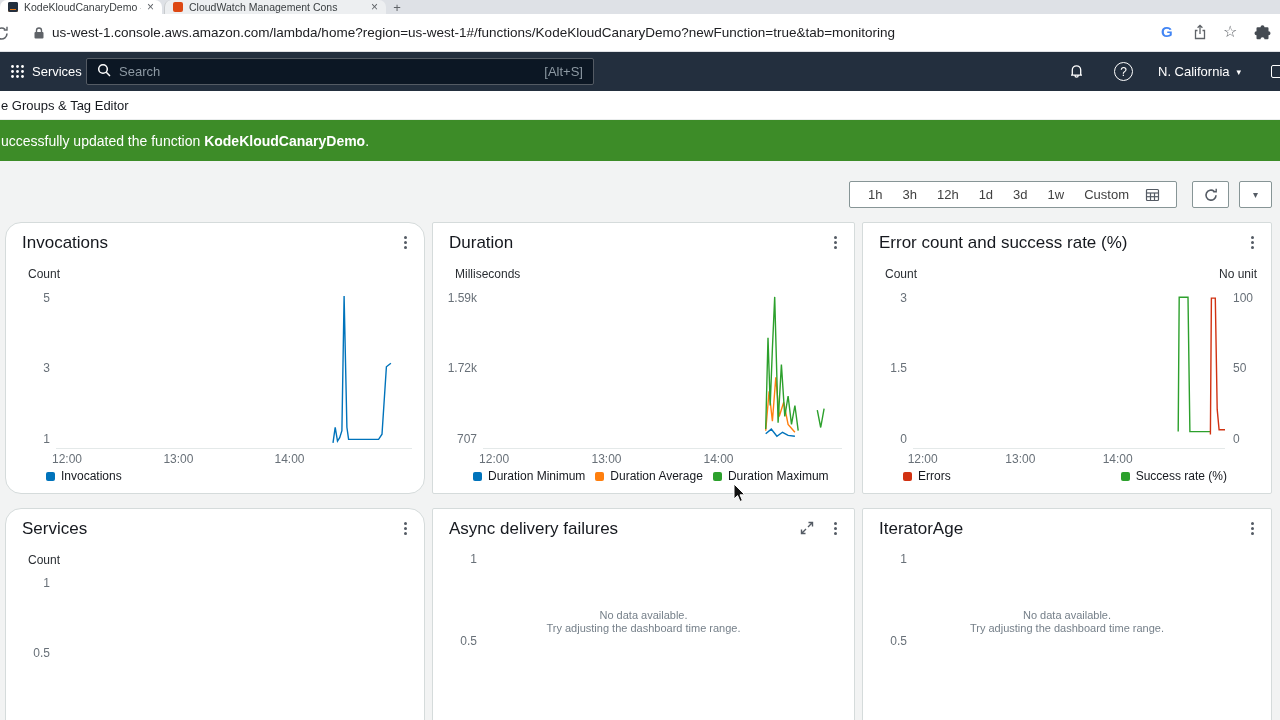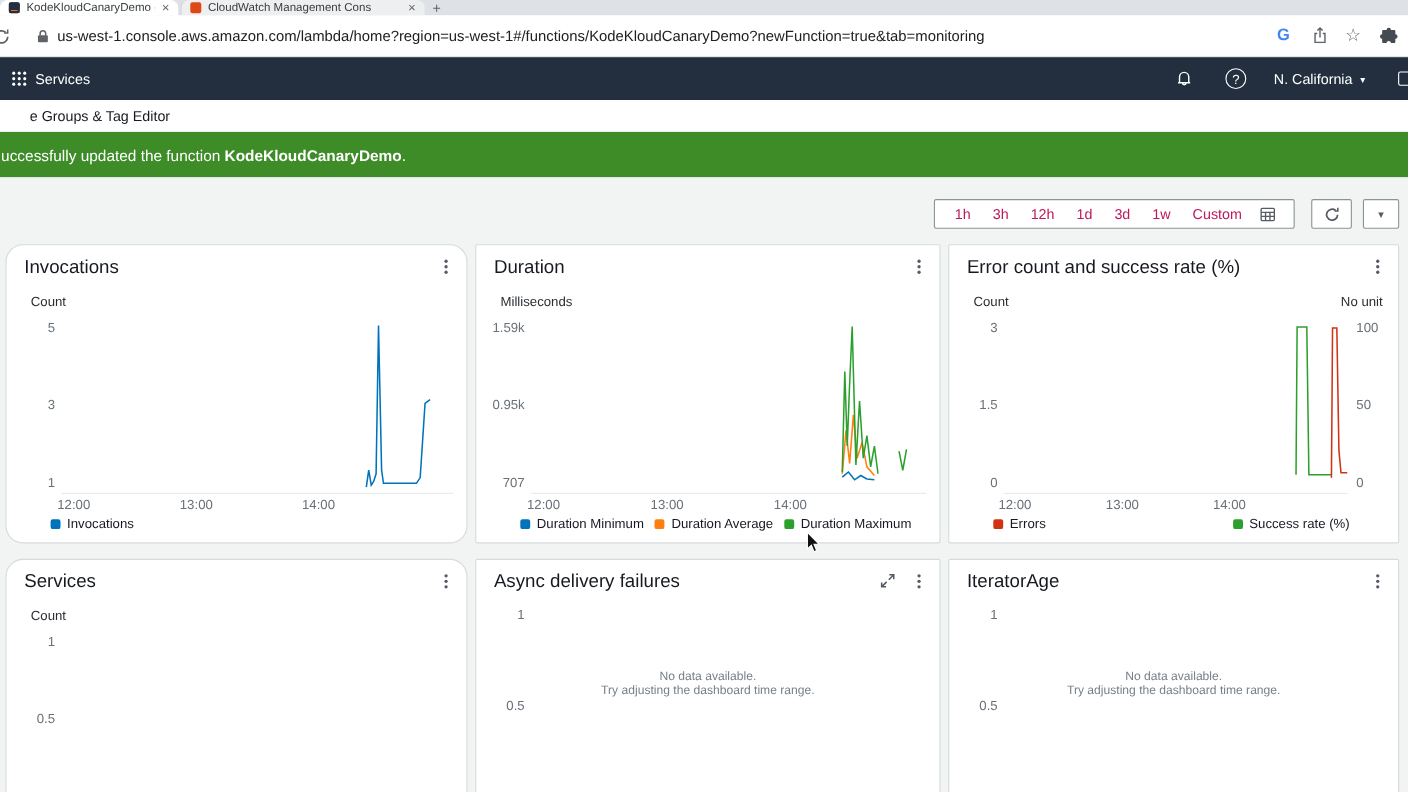--- a/index.html
+++ b/index.html
@@ -40,32 +40,32 @@
   .shortcut { color:#8d99a3; font-size:13px; }
   .bell { position:absolute; left:1068px; top:11px; }
   .help { position:absolute; left:1114px; top:10px; width:19px; height:19px; border:1.5px solid #fff; border-radius:50%;
           display:flex; align-items:center; justify-content:center; font-size:12px; }
   .region { position:absolute; left:1158px; top:12px; font-size:13px; display:flex; gap:7px; align-items:center; cursor:pointer; }
   .region .caret { font-size:9px; }
   .cuticon { position:absolute; left:1271px; top:13px; width:14px; height:13px; border:1.5px solid #fff; border-radius:2px; }
 
   
   .subnav { position:absolute; top:91px; left:0; width:100%; height:29px; background:#fff; border-bottom:1px solid #eaeded;
-            display:flex; align-items:center; font-size:13px; color:#16191f;padding-left:26px; }
+            display:flex; align-items:center; font-size:13px; color:#16191f; }
   .subnav a { color:#16191f; text-decoration:none; margin-left:1px; }
   .banner { position:absolute; top:120px; left:0; width:100%; height:41px; background:#3d8c28; color:#fff;
             display:flex; align-items:center; font-size:14px; }
   .banner .msg { margin-left:1px; }
   .banner b { font-weight:bold; }
 
   
   .timebar { position:absolute; top:181px; left:0; width:100%; height:27px; }
   .range-group { position:absolute; right:103px; height:27px; display:flex; align-items:center; background:#fff;
                  border:1px solid #879596; border-radius:2px; padding:0 8px; }
-  .range-btn { padding:0 10px; font-size:13px; color:#be185d; cursor:pointer; line-height:25px; }
+  .range-btn { padding:0 10px; font-size:13px; color:#404040; cursor:pointer; line-height:25px; }
   .cal-btn { padding:0 8px 0 6px; display:flex; align-items:center; cursor:pointer; }
   .sq-btn { position:absolute; height:27px; background:#fff; border:1px solid #879596; border-radius:2px;
             display:flex; align-items:center; justify-content:center; cursor:pointer; color:#545b64; }
   .refresh-btn { right:51px; width:37px; }
   .caret-btn { right:8px; width:33px; font-size:10px; }
 
   
   .card { position:absolute; height:272px; background:#fff; border:1px solid #d5dbdb; border-radius:2px; }
   .r1 { top:222px; } .r2 { top:508px; }
   .c1 { left:5px; width:420px;border-radius:16px; } .c2 { left:432px; width:423px; } .c3 { left:862px; width:410px; }
@@ -144,20 +144,30 @@
         <circle cx="12.5" cy="2.5" r="1.4"></circle>
         <circle cx="2.5" cy="7.5" r="1.4"></circle>
         <circle cx="7.5" cy="7.5" r="1.4"></circle>
         <circle cx="12.5" cy="7.5" r="1.4"></circle>
         <circle cx="2.5" cy="12.5" r="1.4"></circle>
         <circle cx="7.5" cy="12.5" r="1.4"></circle>
         <circle cx="12.5" cy="12.5" r="1.4"></circle>
       </svg>
   </span>
   <span class="services">Services</span>
+  <div class="searchbox">
+    <span>
+      <svg width="14" height="14">
+          <circle cx="6" cy="6" r="4.3" fill="none" stroke="#fff" stroke-width="1.5"></circle>
+          <line x1="9.3" y1="9.3" x2="13" y2="13" stroke="#fff" stroke-width="1.5"></line>
+        </svg>
+    </span>
+    <input placeholder="Search" style="">
+    <span class="shortcut">[Alt+S]</span>
+  </div>
   <span class="bell">
     <svg width="17" height="17" fill="none" stroke="#fff" stroke-width="1.3">
         <path d="M3 12.2h11M4.3 12.2V7a4.2 4.2 0 0 1 8.4 0v5.2M7 12.5a1.6 1.6 0 0 0 3.2 0"></path>
       </svg>
   </span>
   <span class="help">?</span>
   <span class="region">
     <span>N. California</span>
     <span class="caret">▾</span>
   </span>
@@ -229,21 +239,21 @@
 
 <section class="card r1 c2">
   <h2 class="ctitle">Duration</h2>
   <span class="cmenu">
       <i></i>
       <i></i>
       <i></i>
     </span>
   <span class="cunit">Milliseconds</span>
   <span class="yt" style="top:68px">1.59k</span>
-  <span class="yt" style="top:138px">0.95k</span>
+  <span class="yt" style="top:138px">1.72k</span>
   <span class="yt" style="top:209px">707</span>
   <div class="plot">
     <div class="clip"><svg width="359" height="159">
           <polyline points="282.7,144.8 288.3,140.1 293.9,147.2 299.5,143.3 305.1,146.4 311.9,147.2" fill="none" stroke="#0073bb" stroke-width="1.4"></polyline>
           <polyline points="282.7,141.7 286.1,102.3 289.4,132.2 292.8,88.2 296.2,127.5 300.7,113.3 305.1,135.4 311.9,143.3" fill="none" stroke="#ff7f0e" stroke-width="1.4"></polyline>
           <polyline points="282.7,140.1 285.0,48.8 287.2,116.5 289.4,59.8 291.7,7.9 295.1,133.8 298.4,75.6 301.8,127.5 305.1,107.0 308.5,135.4 311.9,116.5 315.2,141.7" fill="none" stroke="#2ca02c" stroke-width="1.4"></polyline>
           <polyline points="334.3,121.2 337.7,138.5 341.1,119.6" fill="none" stroke="#2ca02c" stroke-width="1.4"></polyline>
         </svg></div>
     <span class="xt xt1">12:00</span>
     <span class="xt xt2">13:00</span>

